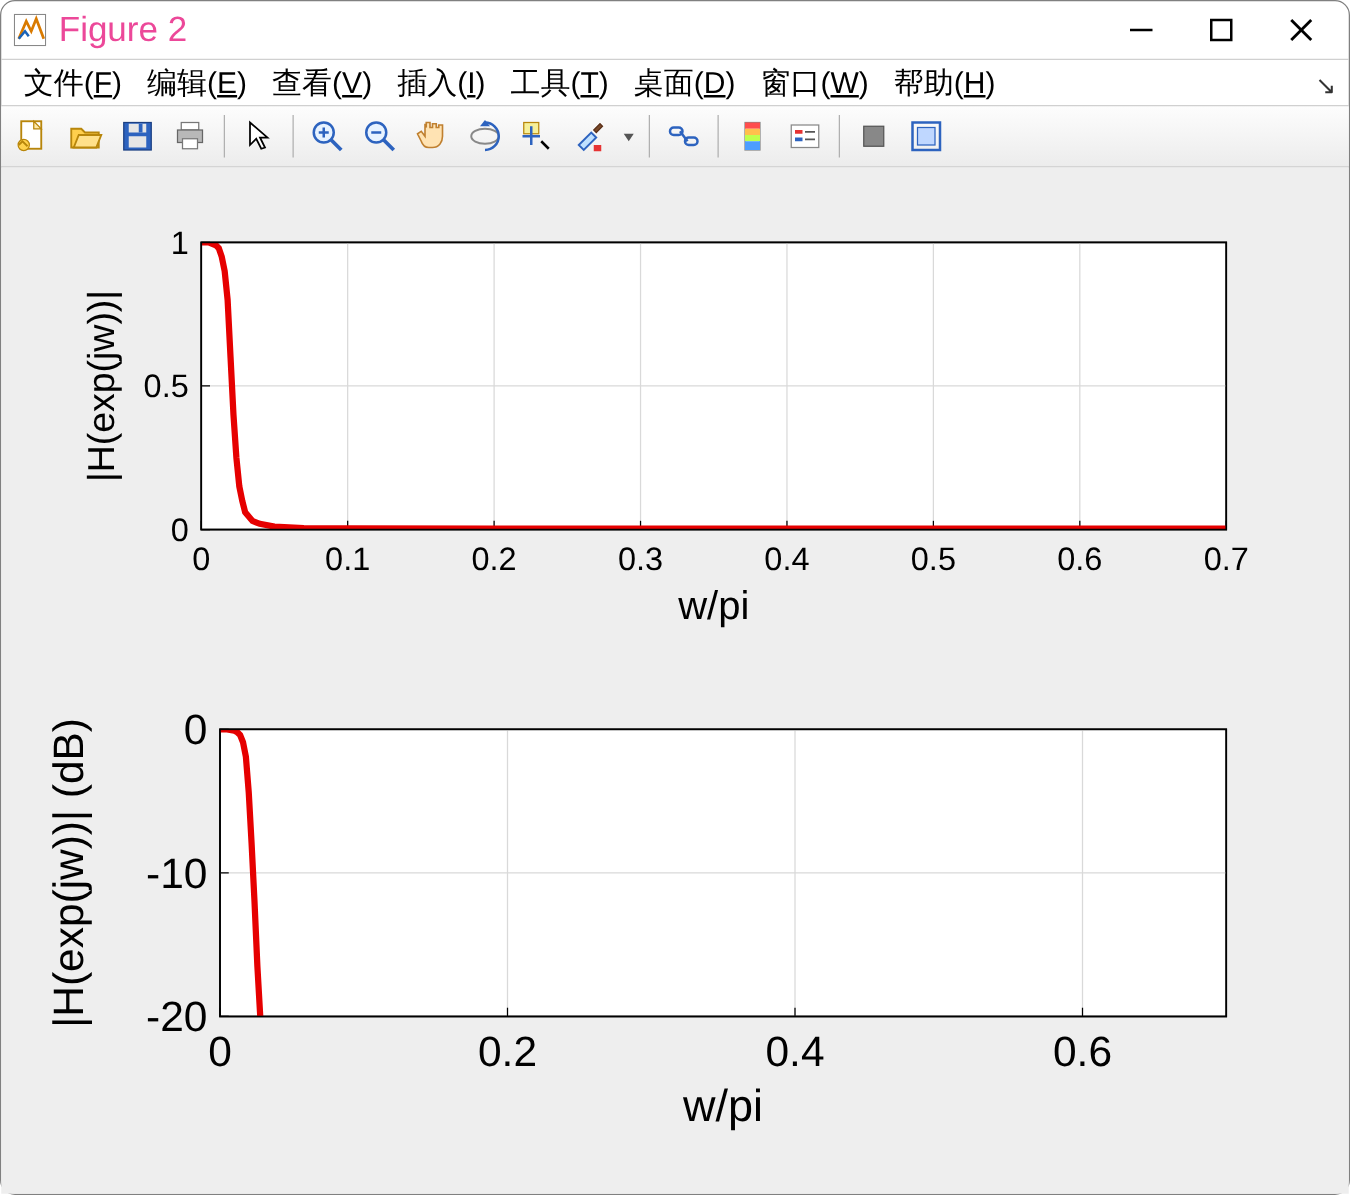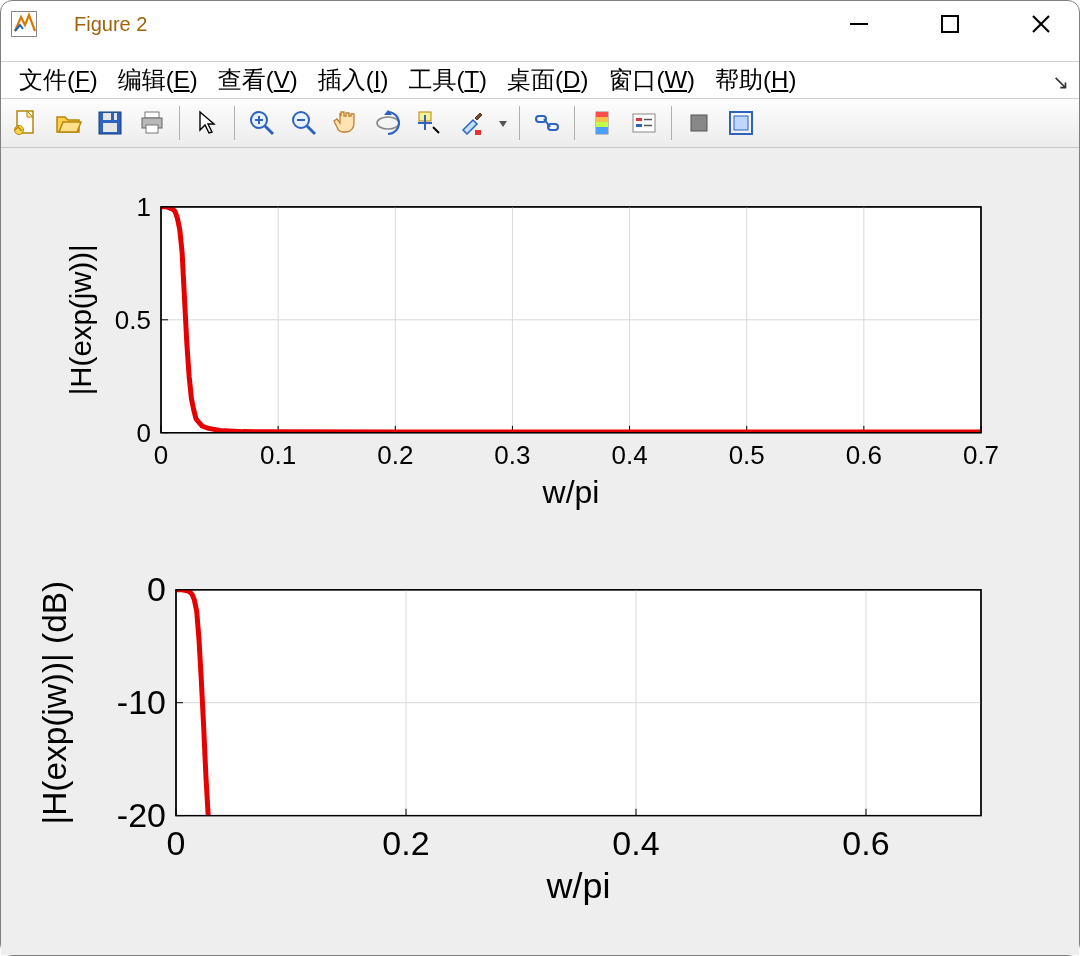--- a/index.html
+++ b/index.html
@@ -16,24 +16,23 @@
     border: 1px solid #808080;
     border-radius: 12px;
     box-sizing: border-box;
   }
 
   
   .titlebar {
     height: 46px;
     display: flex; align-items: center;
     padding: 0 6px 0 10px;
-    font-size: 20px;
-    color: #a16207;
+    font-size: 28px;
+    color: #ec4899;
     user-select: none;
-    gap: 27px;
   }
   .titlebar-icon {
     width: 26px; height: 26px;
     margin-right: 10px;
     display: inline-block;
   }
   .titlebar-title { flex: 1 1 auto; }
   .winbtn {
     width: 64px; height: 40px;
     display: flex; align-items: center; justify-content: center;
@@ -47,21 +46,20 @@
   .menubar {
     height: 36px;
     border-top: 1px solid #d0d0d0;
     border-bottom: 1px solid #d0d0d0;
     display: flex; align-items: flex-end;
     padding: 0 8px;
     font-size: 24px;
     color: #000;
     user-select: none;
     position: relative;
-    margin-top: 14px;
   }
   .menubar .menuitem {
     padding: 2px 10px;
     cursor: default;
   }
   .menubar .underline { text-decoration: underline; }
   .menubar .arrow { position: absolute; right: 10px; top: 8px; font-size: 20px; color: #333; }
 
   
   .toolbar {

